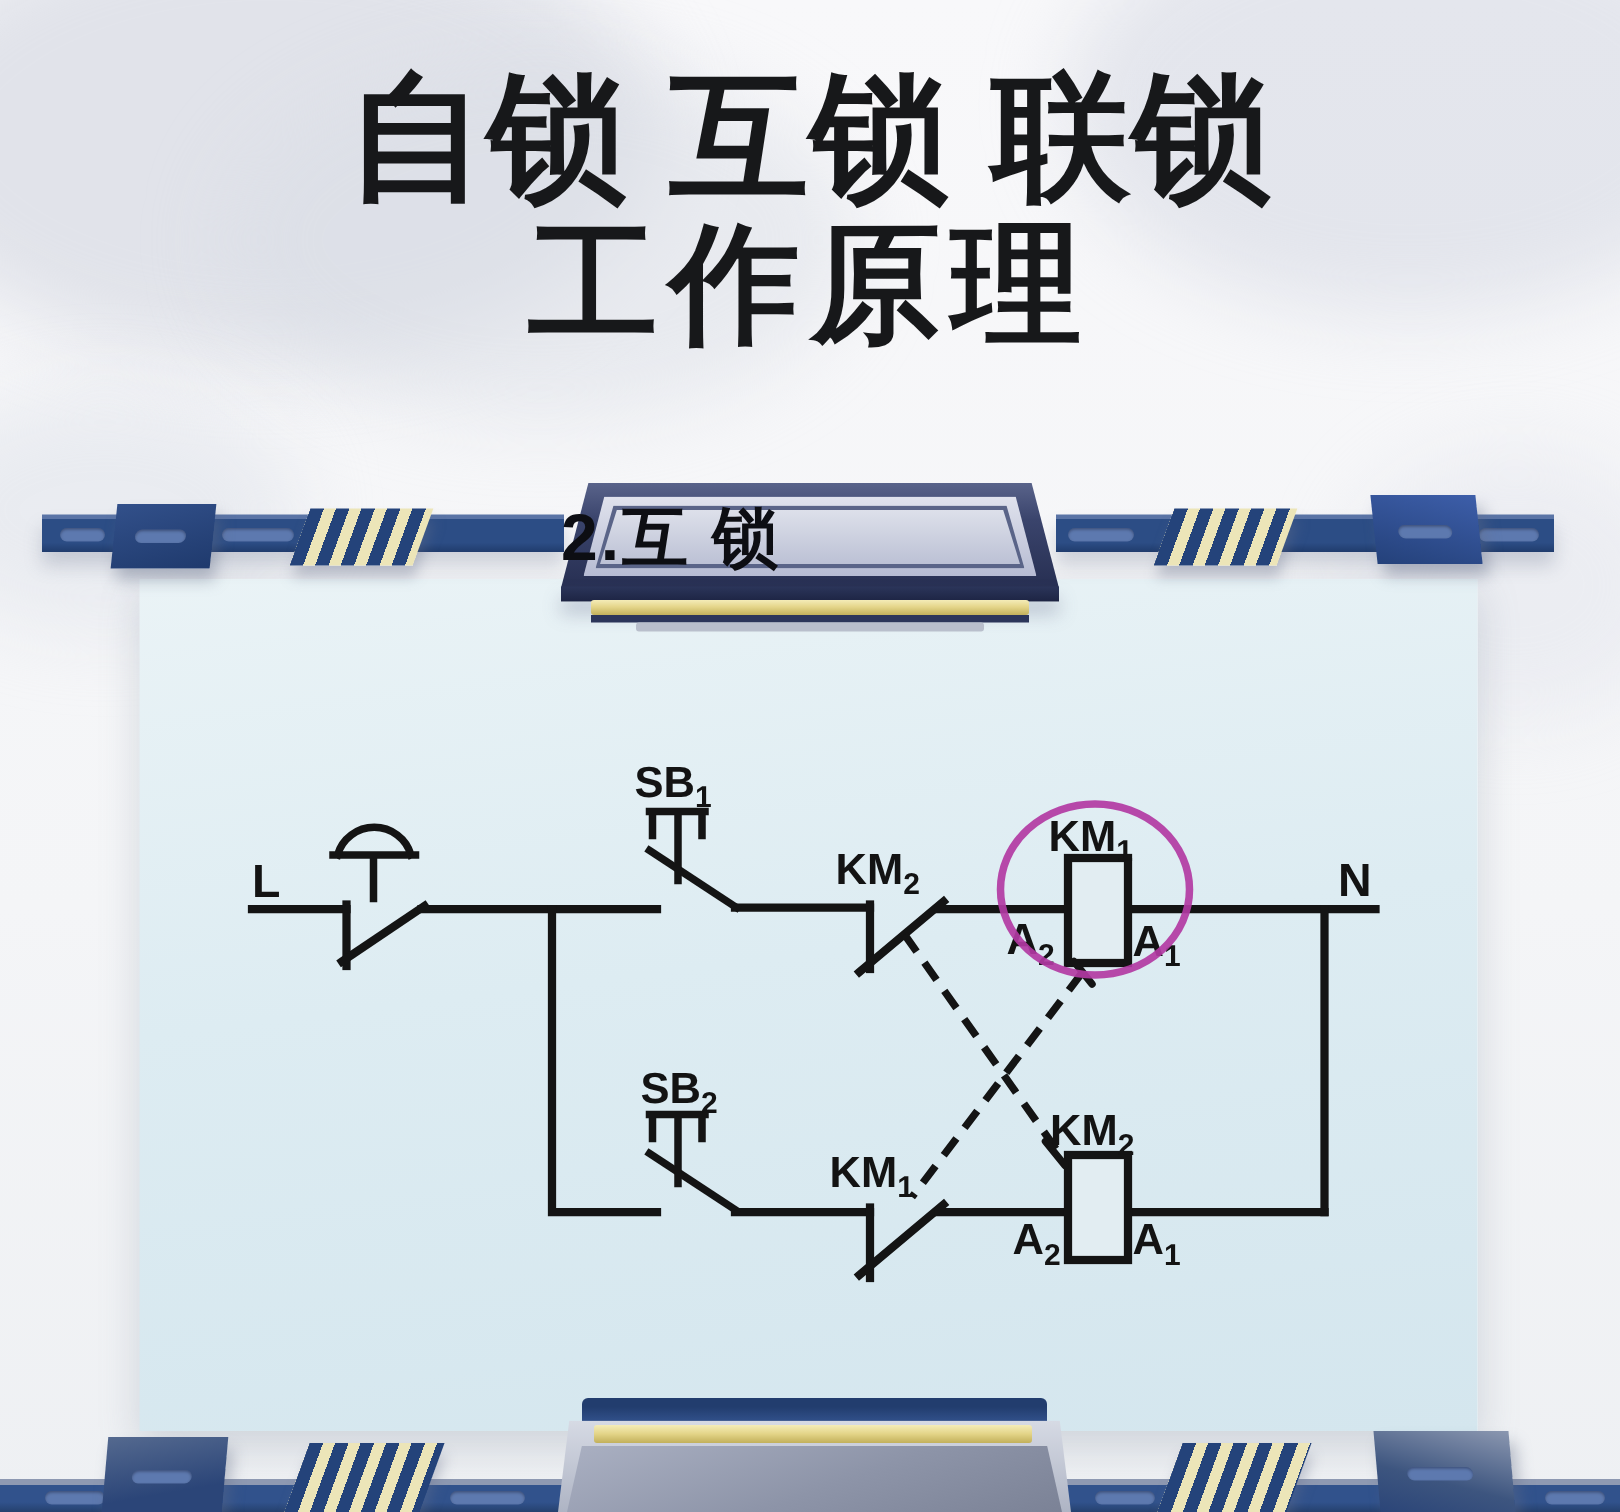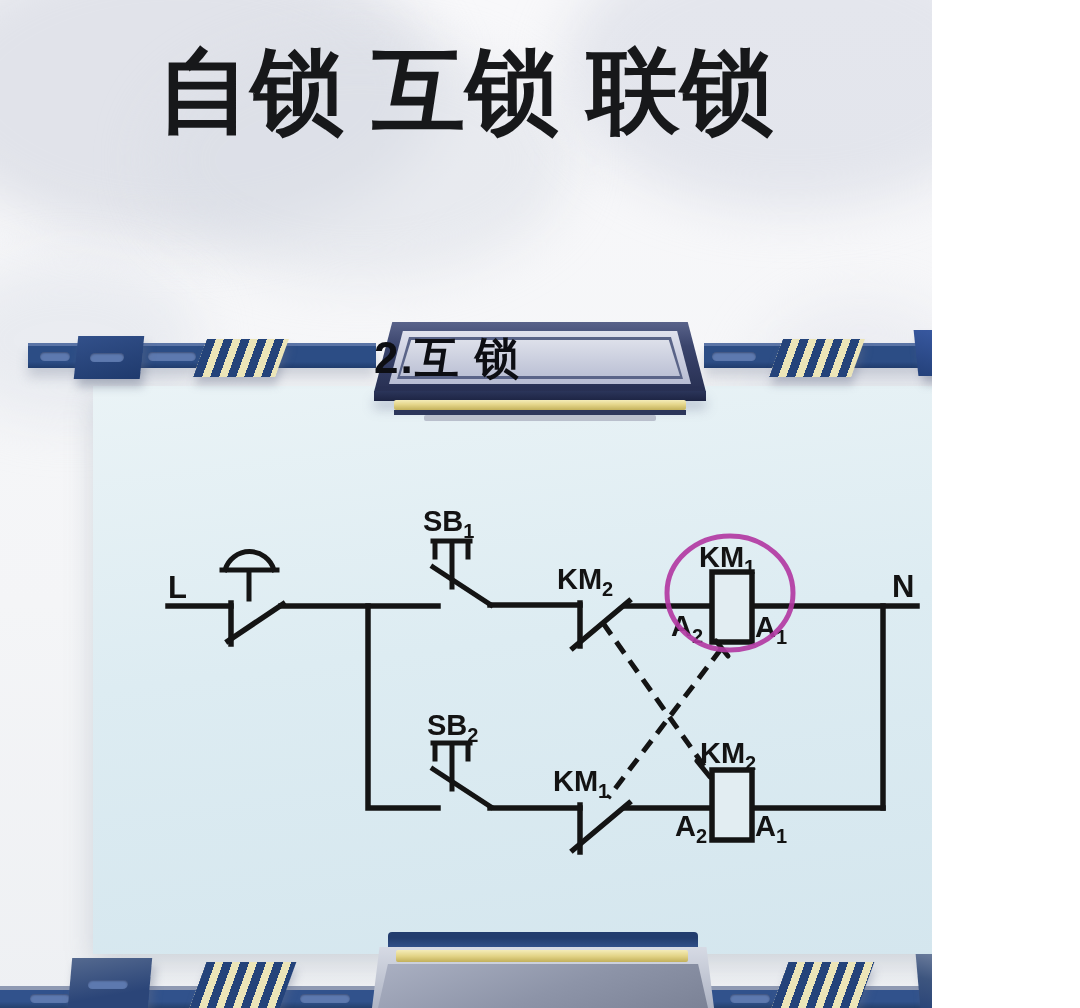--- a/index.html
+++ b/index.html
@@ -1,17 +1,17 @@
 <!DOCTYPE html>
 <html><head>
 <meta charset="utf-8">
 <style>
   html,body{margin:0;padding:0;}
   body{font-family:"Liberation Sans", sans-serif;}
-  .stage{position:relative;width:932px;height:1008px;overflow:hidden;
+  .stage{position:relative;width:1080px;height:1008px;overflow:hidden;
          background:linear-gradient(180deg,#f8f8fa 0%,#f4f5f7 60%,#eef0f3 100%);}
   .cloud{position:absolute;border-radius:50%;filter:blur(26px);pointer-events:none;}
 
   
   .title{position:absolute;top:38px;left:0;width:100%;text-align:center;color:#17181a;font-weight:bold;}
   .title .t1{font-size:93px;line-height:1.14;letter-spacing:1px;}
   .title .t2{font-size:87px;line-height:1.05;letter-spacing:7px;}
 
   
   .board{position:absolute;left:93px;top:386px;width:892px;height:568px;
@@ -77,20 +77,21 @@
 <div class="stage">
 
   <div class="cloud" style="left:-80px;top:-60px;width:520px;height:300px;background:rgba(210,213,224,.6);"></div>
   <div class="cloud" style="left:150px;top:40px;width:420px;height:240px;background:rgba(218,221,230,.5);"></div>
   <div class="cloud" style="right:-90px;top:-70px;width:460px;height:280px;background:rgba(212,215,226,.55);"></div>
   <div class="cloud" style="left:-60px;top:260px;width:260px;height:160px;background:rgba(222,225,233,.5);"></div>
   <div class="cloud" style="right:-40px;top:300px;width:220px;height:180px;background:rgba(224,227,234,.45);"></div>
 
   <div class="title">
     <div class="t1">自锁 互锁 联锁</div>
+    <div class="t2">工作原理</div>
   </div>
 
   <div class="board"></div>
 
   <div class="bar" style="left:28px;top:343px;width:348px;"></div>
   <div class="bar" style="left:704px;top:343px;width:332px;"></div>
   <div class="slot" style="left:40px;top:352px;width:30px;"></div>
   <div class="slot" style="left:148px;top:352px;width:48px;"></div>
   <div class="slot" style="left:712px;top:352px;width:44px;"></div>
   <div class="slot" style="left:986px;top:352px;width:40px;"></div>

